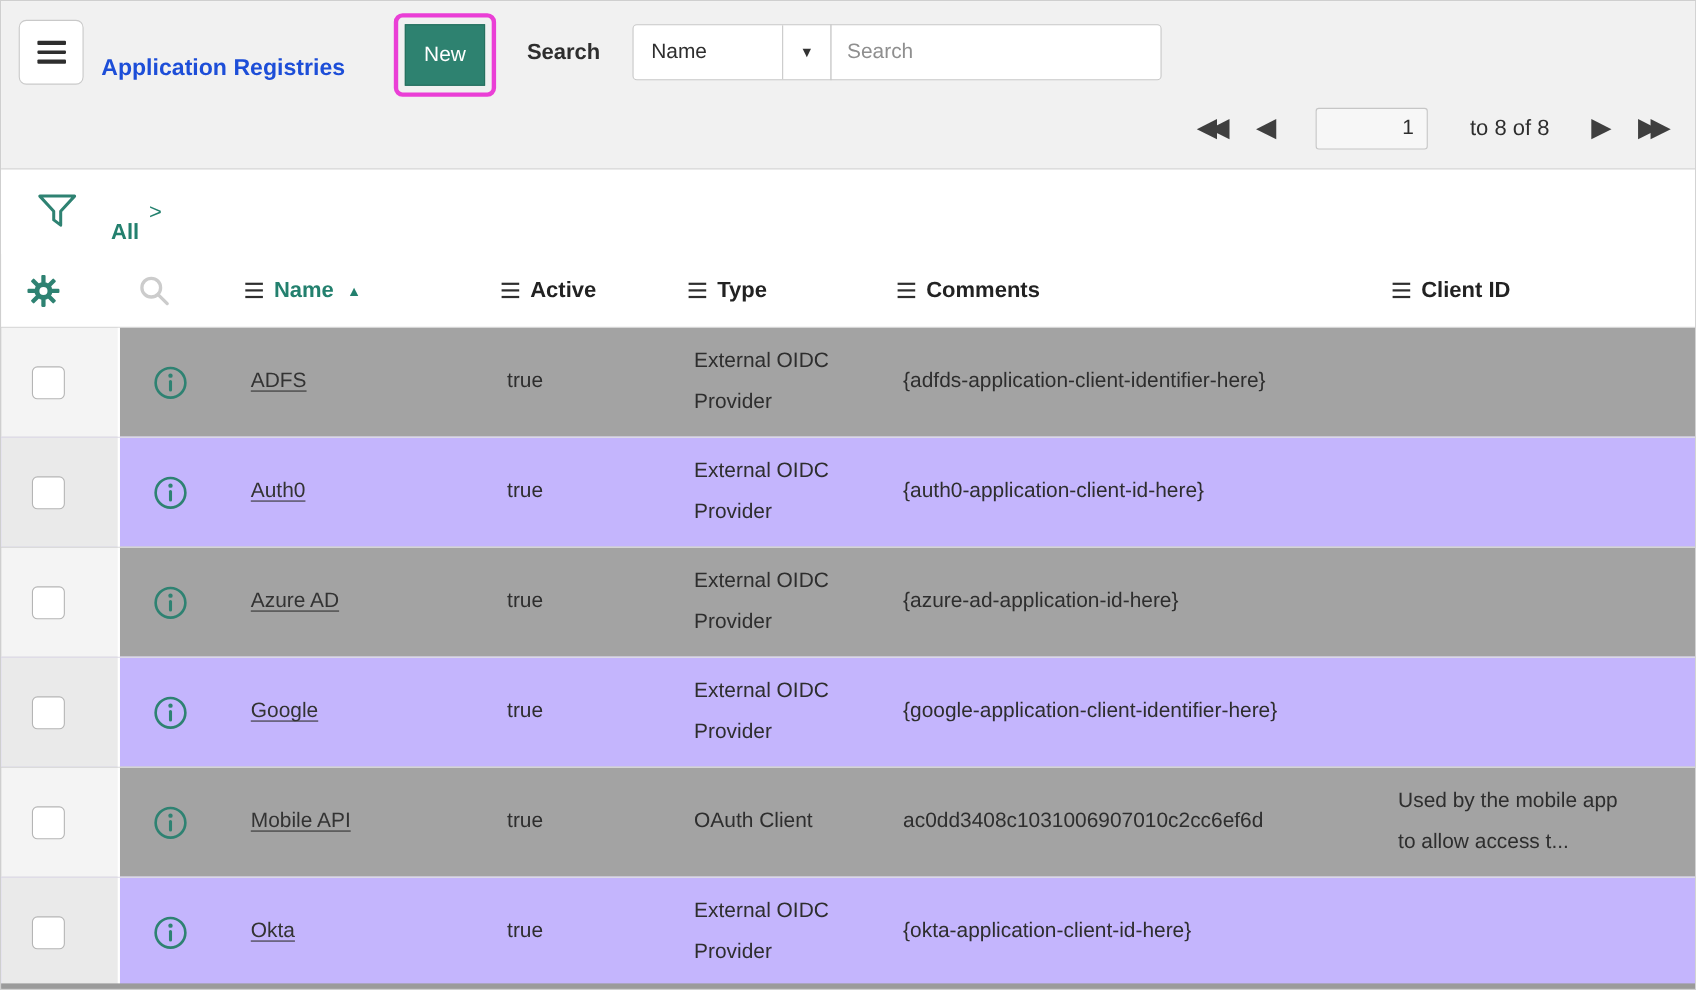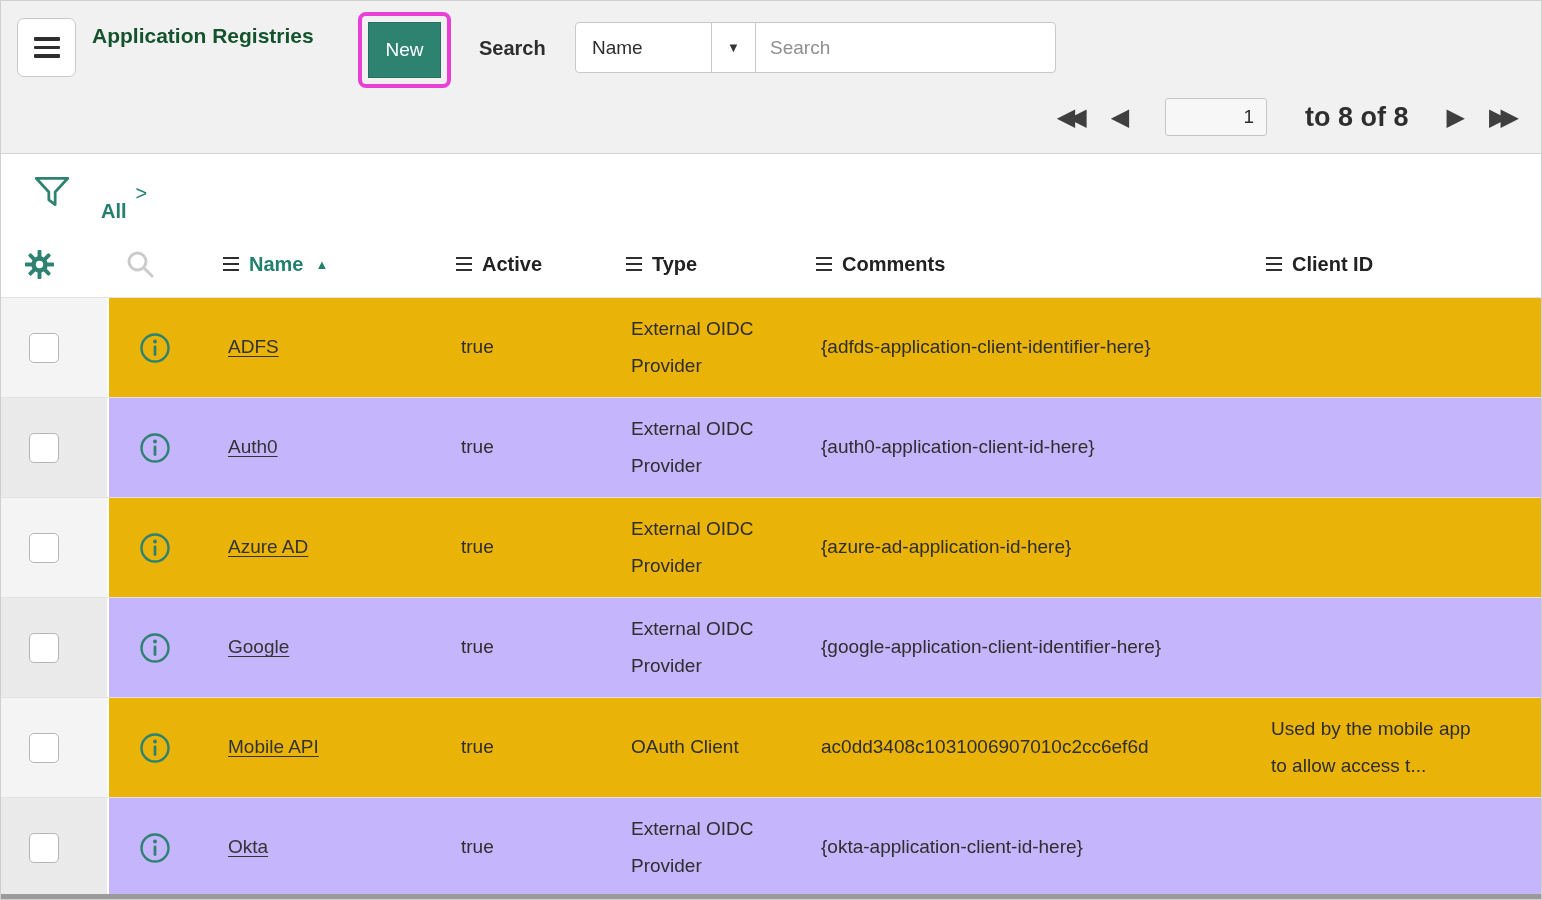--- a/index.html
+++ b/index.html
@@ -5,34 +5,34 @@
   * { margin:0; padding:0; box-sizing:border-box; }
   html,body { width:1542px; height:900px; }
   body { font-family:"Liberation Sans", sans-serif; color:#2e2e2e; background:#fff; }
   .screen { position:relative; width:1542px; height:900px; border:1px solid #cfcfcf; overflow:hidden; background:#fff; }
 
   
   .top { position:absolute; top:0; left:0; right:0; height:153px; background:#f1f1f1; border-bottom:1px solid #d5d5d5; }
   .menu-btn { position:absolute; left:16px; top:17px; width:59px; height:59px; background:#fff; border:1px solid #c9c9c9; border-radius:7px; display:flex; align-items:center; justify-content:center; cursor:pointer; }
   .hamburger { display:flex; flex-direction:column; gap:5px; }
   .hamburger i { display:block; width:26px; height:3.5px; background:#2e2e2e; border-radius:1px; }
-  .title { position:absolute; left:91px; top:23px; font-size:21px; font-weight:bold; color:#14532d; white-space:nowrap; }
+  .title { position:absolute; left:91px; top:49px; font-size:21px; font-weight:bold; color:#1d4ed8; white-space:nowrap; }
   .annotation { position:absolute; left:357px; top:11px; border:4px solid #ea3fd6; border-radius:8px; padding:6px; }
   .new-btn { display:block; width:73px; height:56px; background:#2e8270; color:#fff; border:1px solid #27705f; border-radius:0; font-size:19px; font-family:inherit; cursor:pointer; }
   .search-label { position:absolute; left:478px; top:36px; font-size:20px; font-weight:bold; }
   .col-select { position:absolute; left:574px; top:21px; width:181px; height:51px; background:#fff; border:1px solid #c8c8c8; border-radius:4px 0 0 4px; display:flex; align-items:center; padding-left:16px; font-size:19px; cursor:pointer; }
   .sel-arrow-box { margin-left:auto; width:44px; height:100%; border-left:1px solid #c8c8c8; display:flex; align-items:center; justify-content:center; }
   .sel-arrow { font-size:13px; color:#333; }
   .search-input { position:absolute; left:754px; top:21px; width:301px; height:51px; border:1px solid #c8c8c8; border-radius:0 4px 4px 0; font-size:19px; font-family:inherit; padding:0 14px; color:#2e2e2e; outline:none; background:#fff; }
   .search-input::placeholder { color:#8f8f8f; }
   .pagination { position:absolute; top:92px; right:22px; height:48px; display:flex; align-items:center; gap:24px; }
   .pg-arrow { font-size:24px; color:#3f3f3f; cursor:pointer; line-height:1; }
   .pg-arrow.dbl { letter-spacing:-7px; padding-right:7px; }
   .pg-input { width:102px; height:38px; border:1px solid #c6c6c6; border-radius:3px; background:#f7f7f7; font-size:19px; font-family:inherit; text-align:right; padding:0 12px; color:#2e2e2e; margin-left:12px; }
-  .pg-text { font-size:27px; margin:16px 14px; white-space:nowrap;font-weight:bold; }
+  .pg-text { font-size:20px; margin:16px 14px; white-space:nowrap; }
 
   
   .filter-bar { position:absolute; top:154px; left:0; right:0; height:76px; background:#fff; }
   .funnel { position:absolute; left:32px; top:20px; cursor:pointer; }
   .breadcrumb { position:absolute; left:100px; top:0; height:76px; display:flex; align-items:center; gap:9px; font-size:20px; color:#23806e; white-space:nowrap; }
   .bc-root { font-weight:bold; cursor:pointer;margin-top:36px; }
   .bc-cond { cursor:pointer; }
 
   
   .grid-cols { display:grid; grid-template-columns:108px 114px 233px 170px 190px 450px 1fr; }
@@ -41,21 +41,21 @@
   .gear-cell { padding-left:23px; }
   .searchico-cell { padding-left:16px; }
   .col { gap:10px; cursor:pointer; padding-right:10px; }
   .menu-ico { display:flex; flex-direction:column; gap:3.5px; cursor:pointer; }
   .menu-ico i { display:block; width:16px; height:2.5px; background:#2e2e2e; }
   .hlabel { font-size:20px; font-weight:bold; color:#222; white-space:nowrap; }
   .hlabel.sorted { color:#23806e; }
   .sort-arrow { font-size:13px; color:#23806e; margin-left:2px; }
 
   .table-body { position:absolute; top:296px; left:0; right:0; height:604px; overflow:hidden; }
-  .trow { height:100px; border-top:1px solid #e2e2e2; background:#eab308; align-items:center; }
+  .trow { height:100px; border-top:1px solid #e2e2e2; background:#a3a3a3; align-items:center; }
   .trow.alt { background:#c4b5fd; }
   .cell { font-size:19px; line-height:1.9; padding-left:5px; padding-right:30px; color:#2e2e2e; }
   .cb-cell { height:100%; background:#f4f4f4; border-right:2px solid #fff; display:flex; align-items:center; padding:0 0 0 28px; }
   .trow.alt .cb-cell { background:#eaeaea; }
   .checkbox { width:30px; height:30px; background:#fff; border:1px solid #b5b5b5; border-radius:5px; cursor:pointer; }
   .info-cell { display:flex; align-items:center; padding-left:30px; height:100%; }
   .info-cell svg { cursor:pointer; }
   .row-link { color:#333; text-decoration:underline; text-underline-offset:3px; cursor:pointer; }
   .client-cell { padding-right:80px; overflow-wrap:break-word; }
   .comments-cell { padding-right:64px; }

